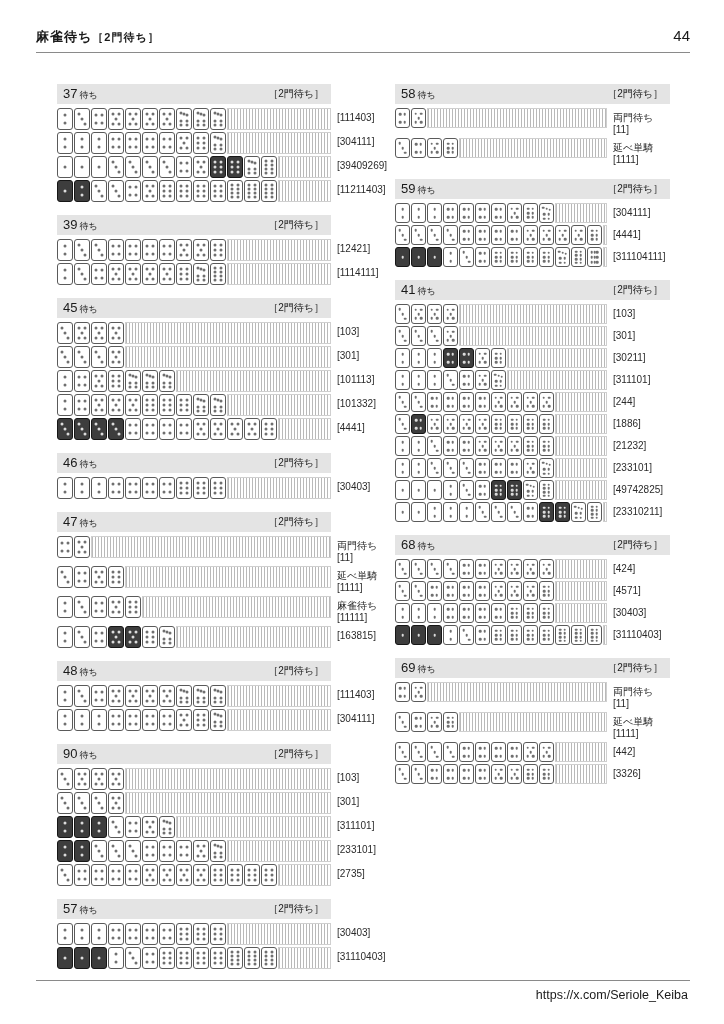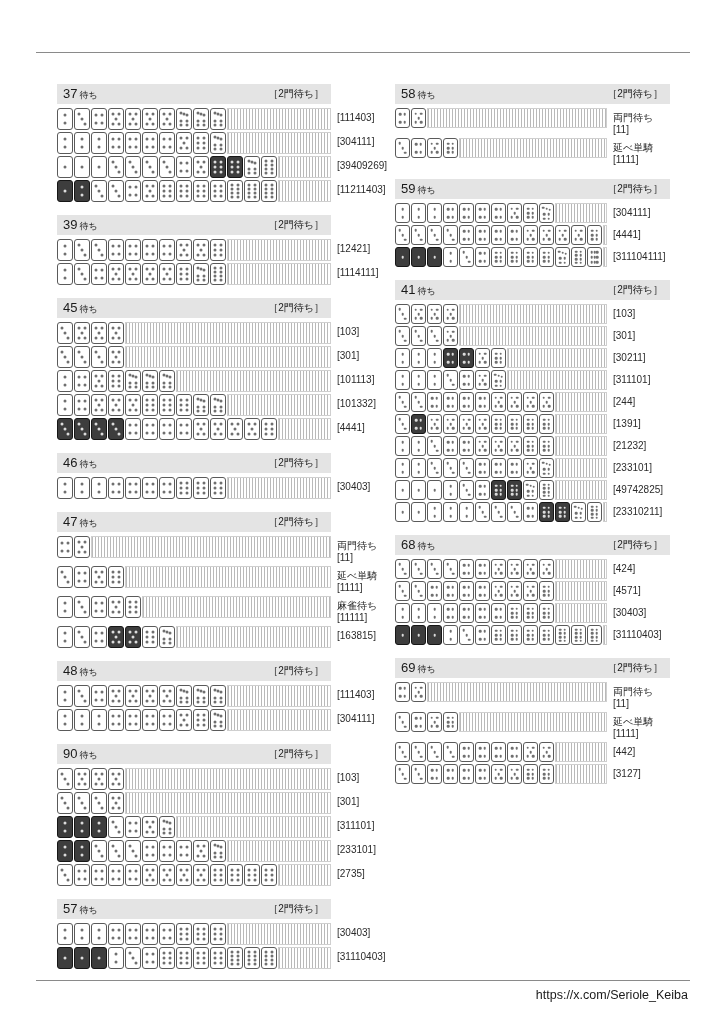--- a/index.html
+++ b/index.html
@@ -62,20 +62,26 @@
   }
   .col-right .fill { height: 20px; }
 
   .code-block { margin-left: 6px; padding-top: 4px; white-space: nowrap; }
   .code-line { font-size: 10px; line-height: 12px; color: #2a2a2a; }
 </style>
 </head>
 <body>
 
 <div class="page">
+  <div class="hdr">
+    <div class="hdr-title">
+      <span>麻雀待ち</span><span class="hdr-tag">［2門待ち］</span>
+    </div>
+    <div class="page-num">44</div>
+  </div>
   <div class="rule-top"></div>
 
   <div class="content">
     <div class="col col-left">
         <div class="section">
           <div class="sec-bar">
             <span class="sec-num">37</span>
             <span class="sec-suffix">待ち</span>
             <span class="sec-tag">［2門待ち］</span>
           </div>
@@ -2324,21 +2330,21 @@
                 <div class="dot" style="left: 32%; top: 26%;"></div>
                 <div class="dot" style="left: 68%; top: 26%;"></div>
                 <div class="dot" style="left: 32%; top: 50%;"></div>
                 <div class="dot" style="left: 68%; top: 50%;"></div>
                 <div class="dot" style="left: 32%; top: 74%;"></div>
                 <div class="dot" style="left: 68%; top: 74%;"></div>
               </div>
               <div class="fill"></div>
             </div>
             <div class="code-block">
-              <div class="code-line">[1391]</div>
+              <div class="code-line">[1886]</div>
             </div>
           </div>
           <div class="row">
             <div class="tiles">
               <div class="tile">
                 <div class="dot" style="left: 50%; top: 28%;"></div>
                 <div class="dot" style="left: 50%; top: 72%;"></div>
               </div>
               <div class="tile">
                 <div class="dot" style="left: 50%; top: 28%;"></div>
@@ -3118,21 +3124,21 @@
                 <div class="dot" style="left: 32%; top: 26%;"></div>
                 <div class="dot" style="left: 68%; top: 26%;"></div>
                 <div class="dot" style="left: 32%; top: 50%;"></div>
                 <div class="dot" style="left: 68%; top: 50%;"></div>
                 <div class="dot" style="left: 32%; top: 74%;"></div>
                 <div class="dot" style="left: 68%; top: 74%;"></div>
               </div>
               <div class="fill"></div>
             </div>
             <div class="code-block">
-              <div class="code-line">[3127]</div>
+              <div class="code-line">[3326]</div>
             </div>
           </div>
         </div>
       </div>
   </div>
 
   <div class="rule-bottom"></div>
   <div class="footer-url">https://x.com/Seriole_Keiba</div>
 </div>
 

